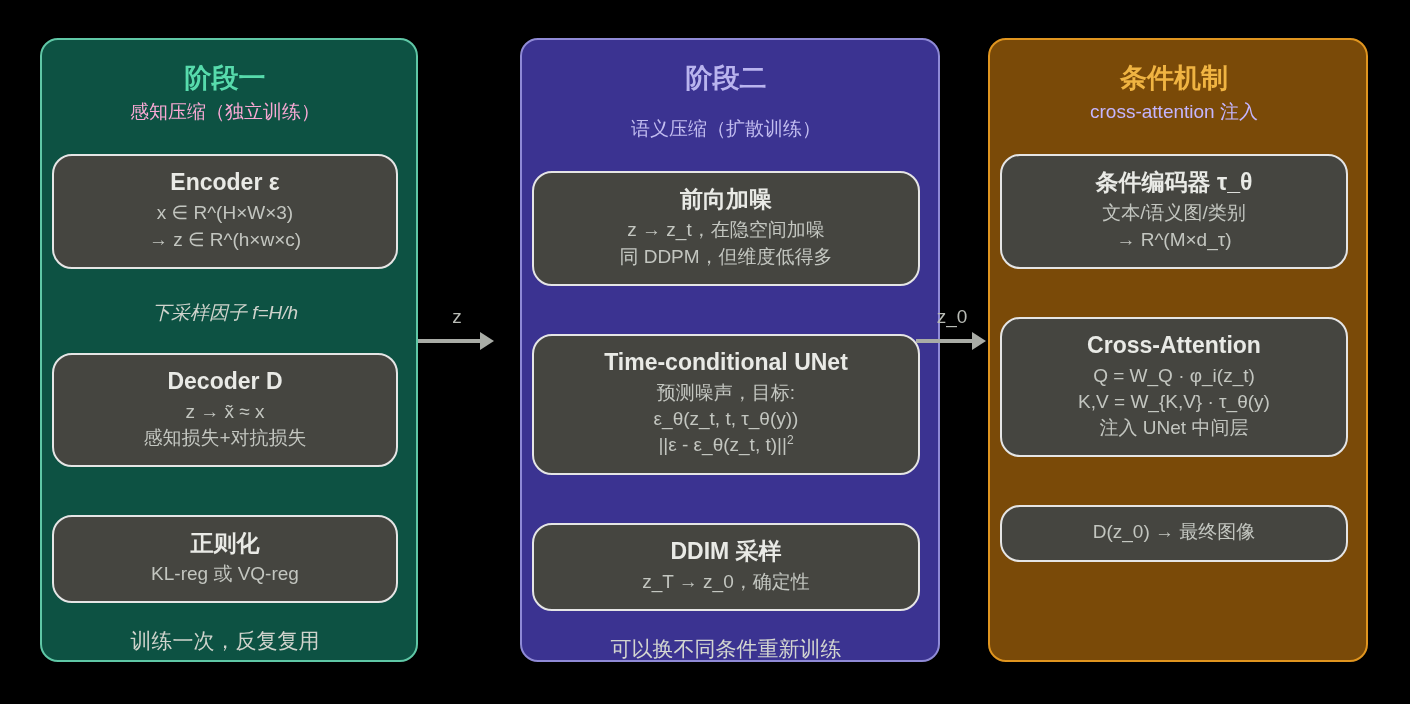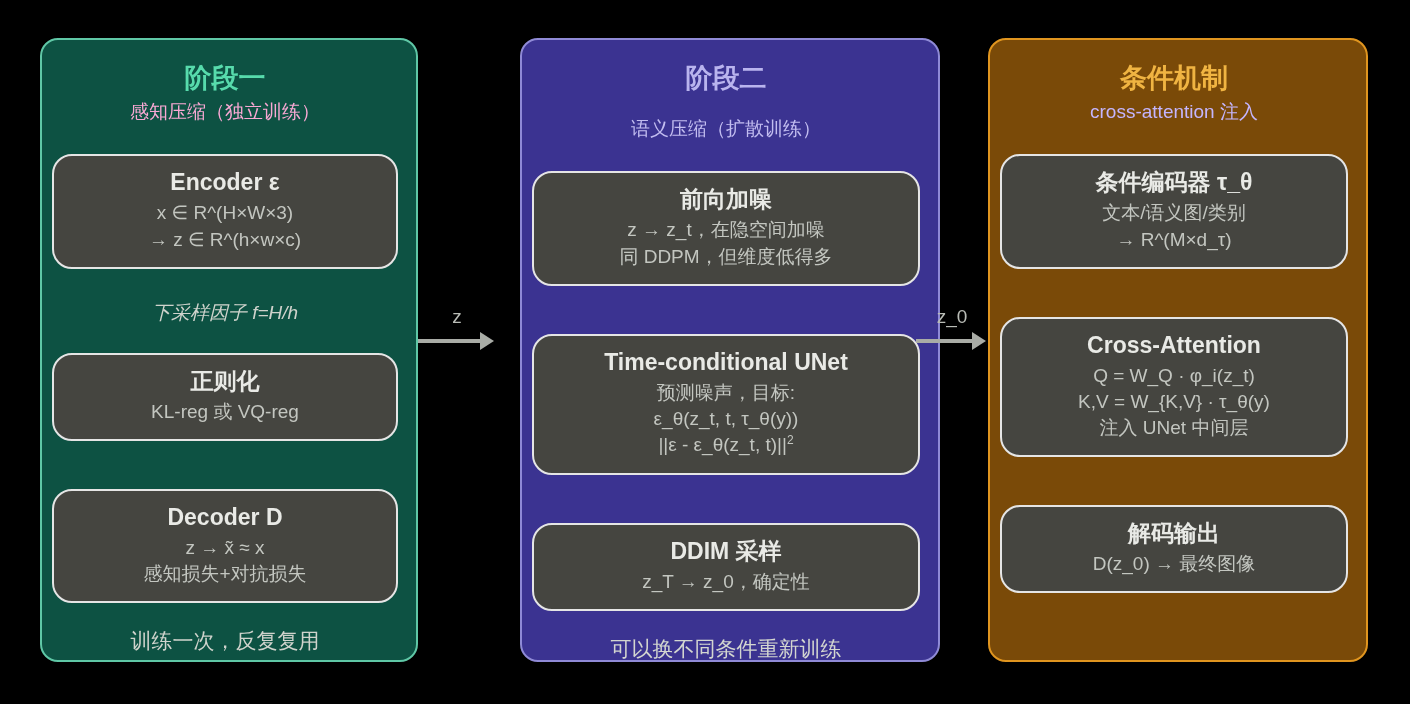--- a/index.html
+++ b/index.html
@@ -163,28 +163,28 @@
 
     <div class="card">
       <div class="card-title">Encoder ε</div>
       <div class="card-line">x ∈ R^(H×W×3)</div>
       <div class="card-line">→ z ∈ R^(h×w×c)</div>
     </div>
 
     <div class="note">下采样因子 f=H/h</div>
 
     <div class="card">
-      <div class="card-title">正则化</div>
-      <div class="card-line">KL-reg 或 VQ-reg</div>
-    </div>
-
-    <div class="card">
       <div class="card-title">Decoder D</div>
       <div class="card-line">z → x̃ ≈ x</div>
       <div class="card-line">感知损失+对抗损失</div>
+    </div>
+
+    <div class="card">
+      <div class="card-title">正则化</div>
+      <div class="card-line">KL-reg 或 VQ-reg</div>
     </div>
 
     <div class="spacer"></div>
     <div class="panel-footer">训练一次，反复复用</div>
   </div>
 
   <div class="arrow" id="arrow-z">
     <div class="arrow-label">z</div>
     <div class="arrow-line"></div>
     <div class="arrow-head"></div>
@@ -233,20 +233,19 @@
     </div>
 
     <div class="card">
       <div class="card-title">Cross-Attention</div>
       <div class="card-line">Q = W_Q · φ_i(z_t)</div>
       <div class="card-line">K,V = W_{K,V} · τ_θ(y)</div>
       <div class="card-line">注入 UNet 中间层</div>
     </div>
 
     <div class="card">
-      <div class="card-title">解码输出</div>
       <div class="card-line">D(z_0) → 最终图像</div>
     </div>
 
     <div class="spacer"></div>
   </div>
 
 </div>
 
 </body></html>

